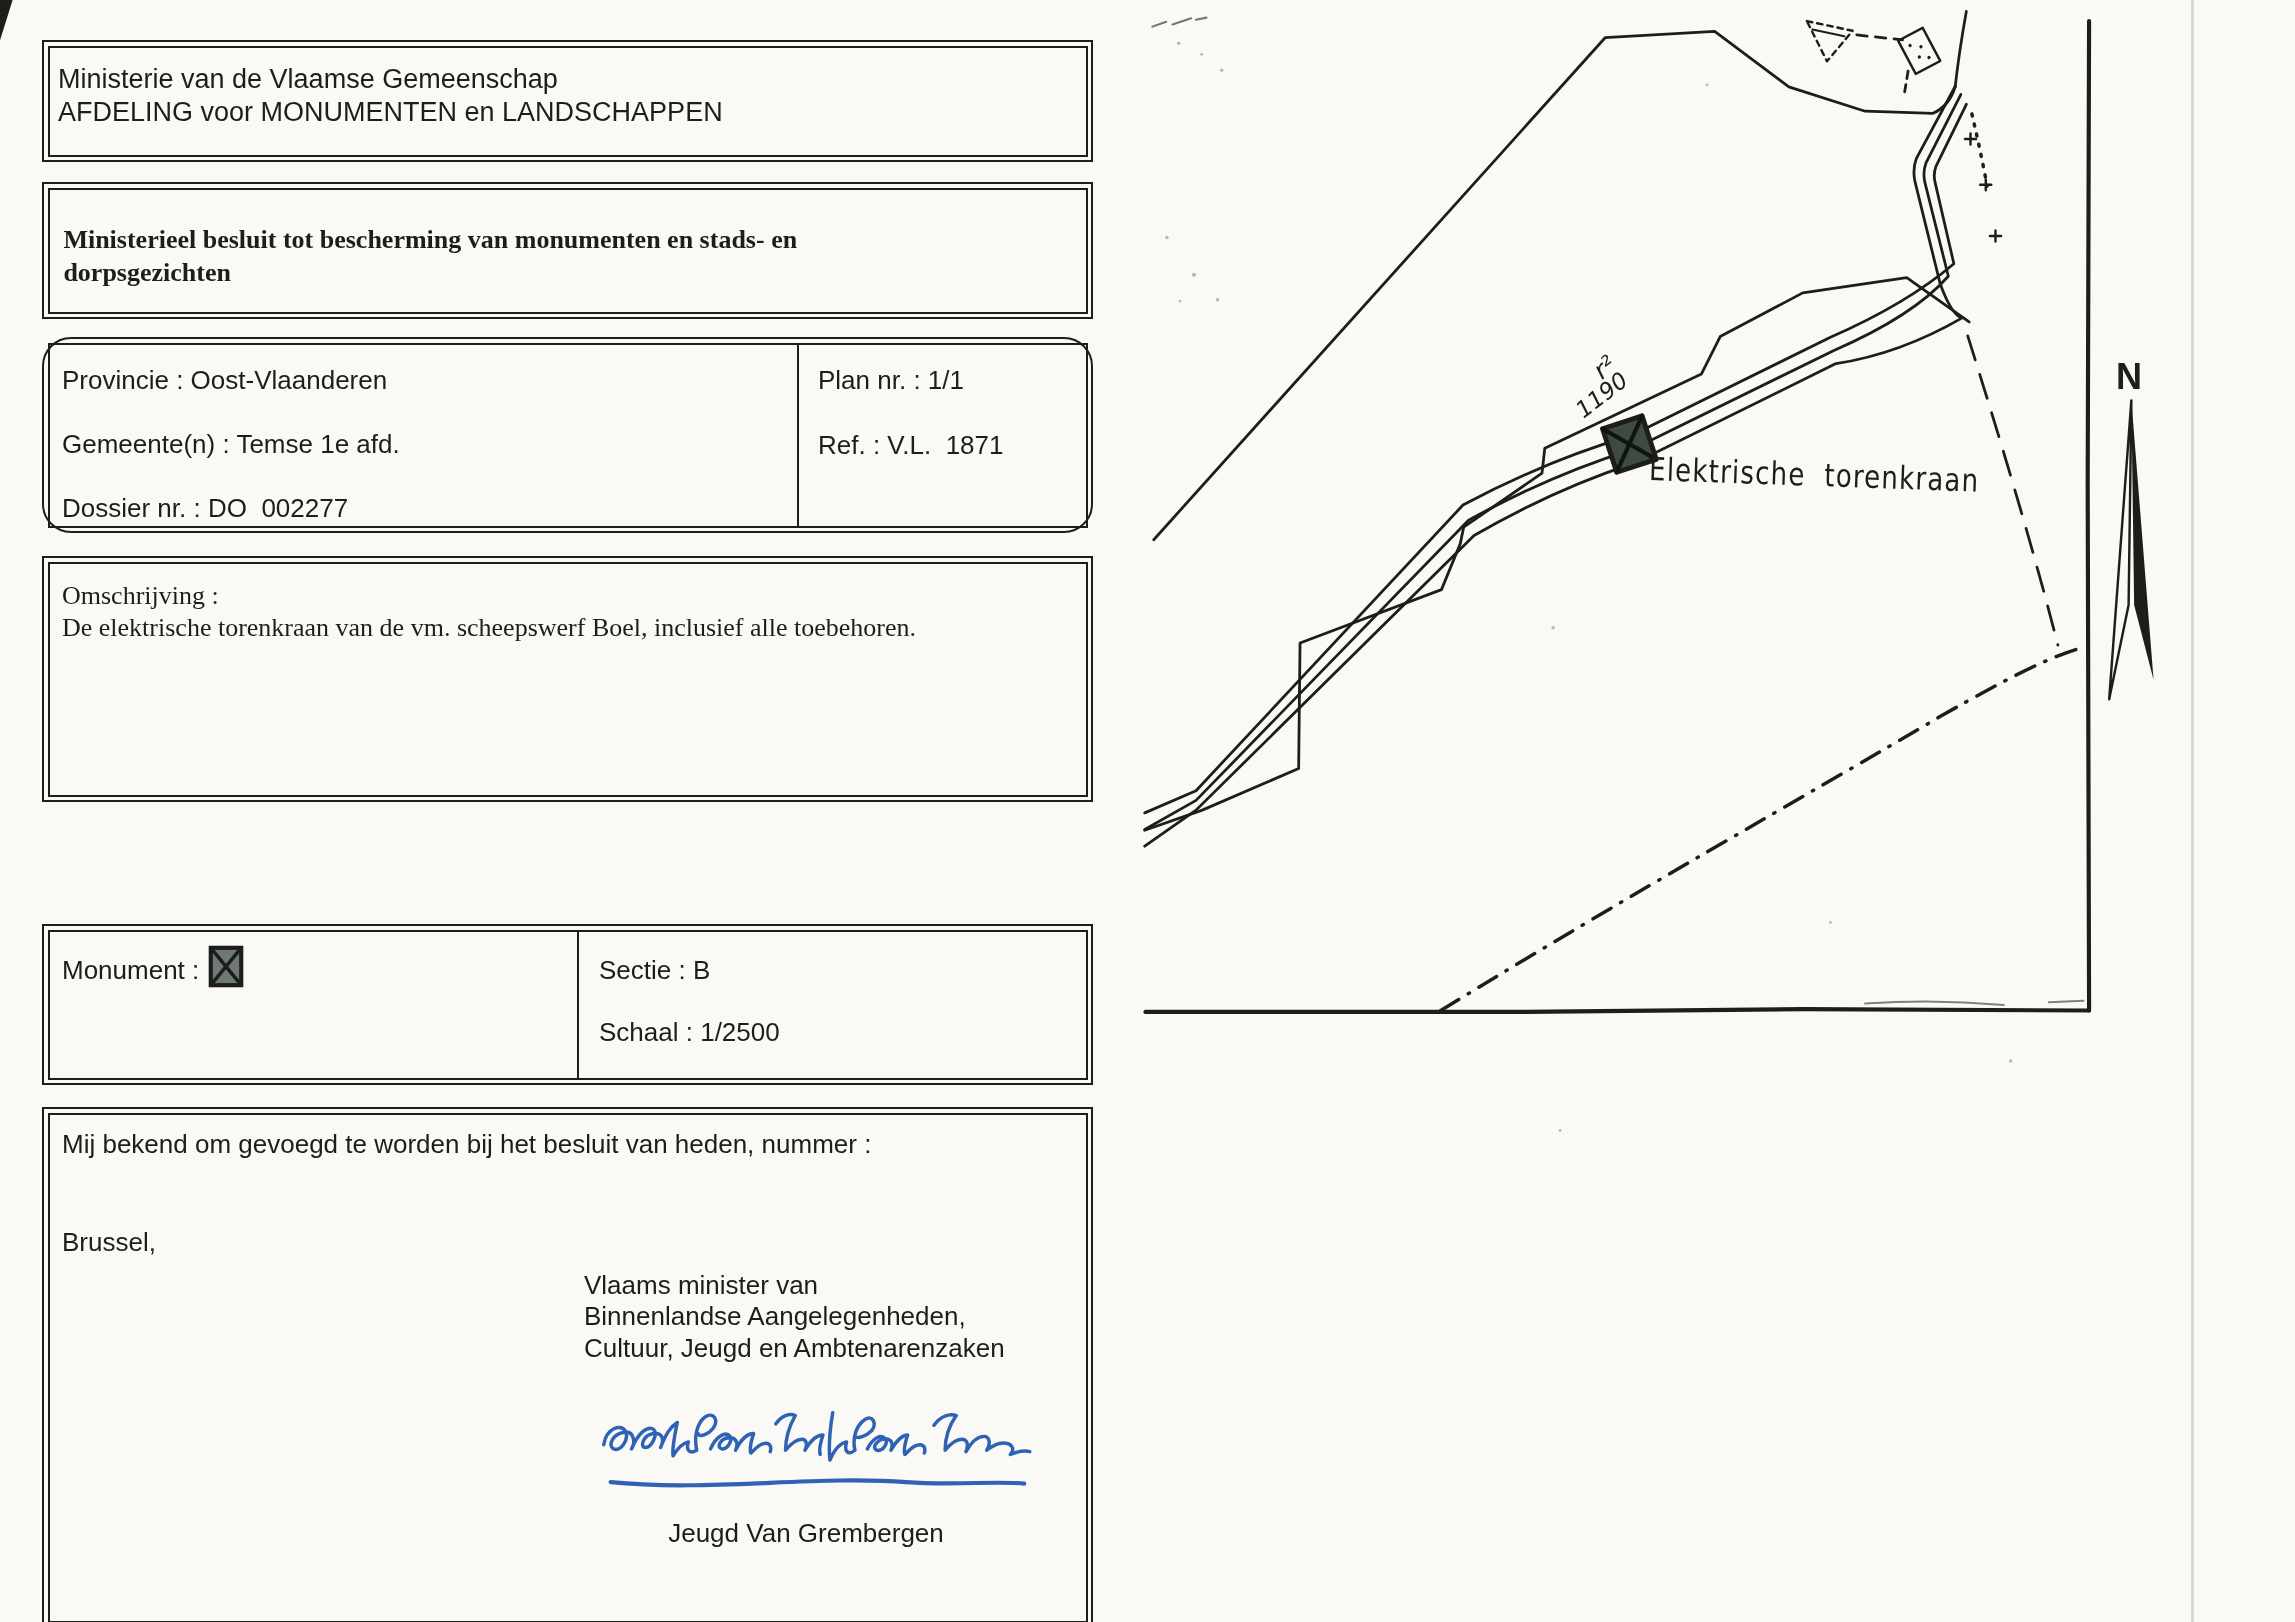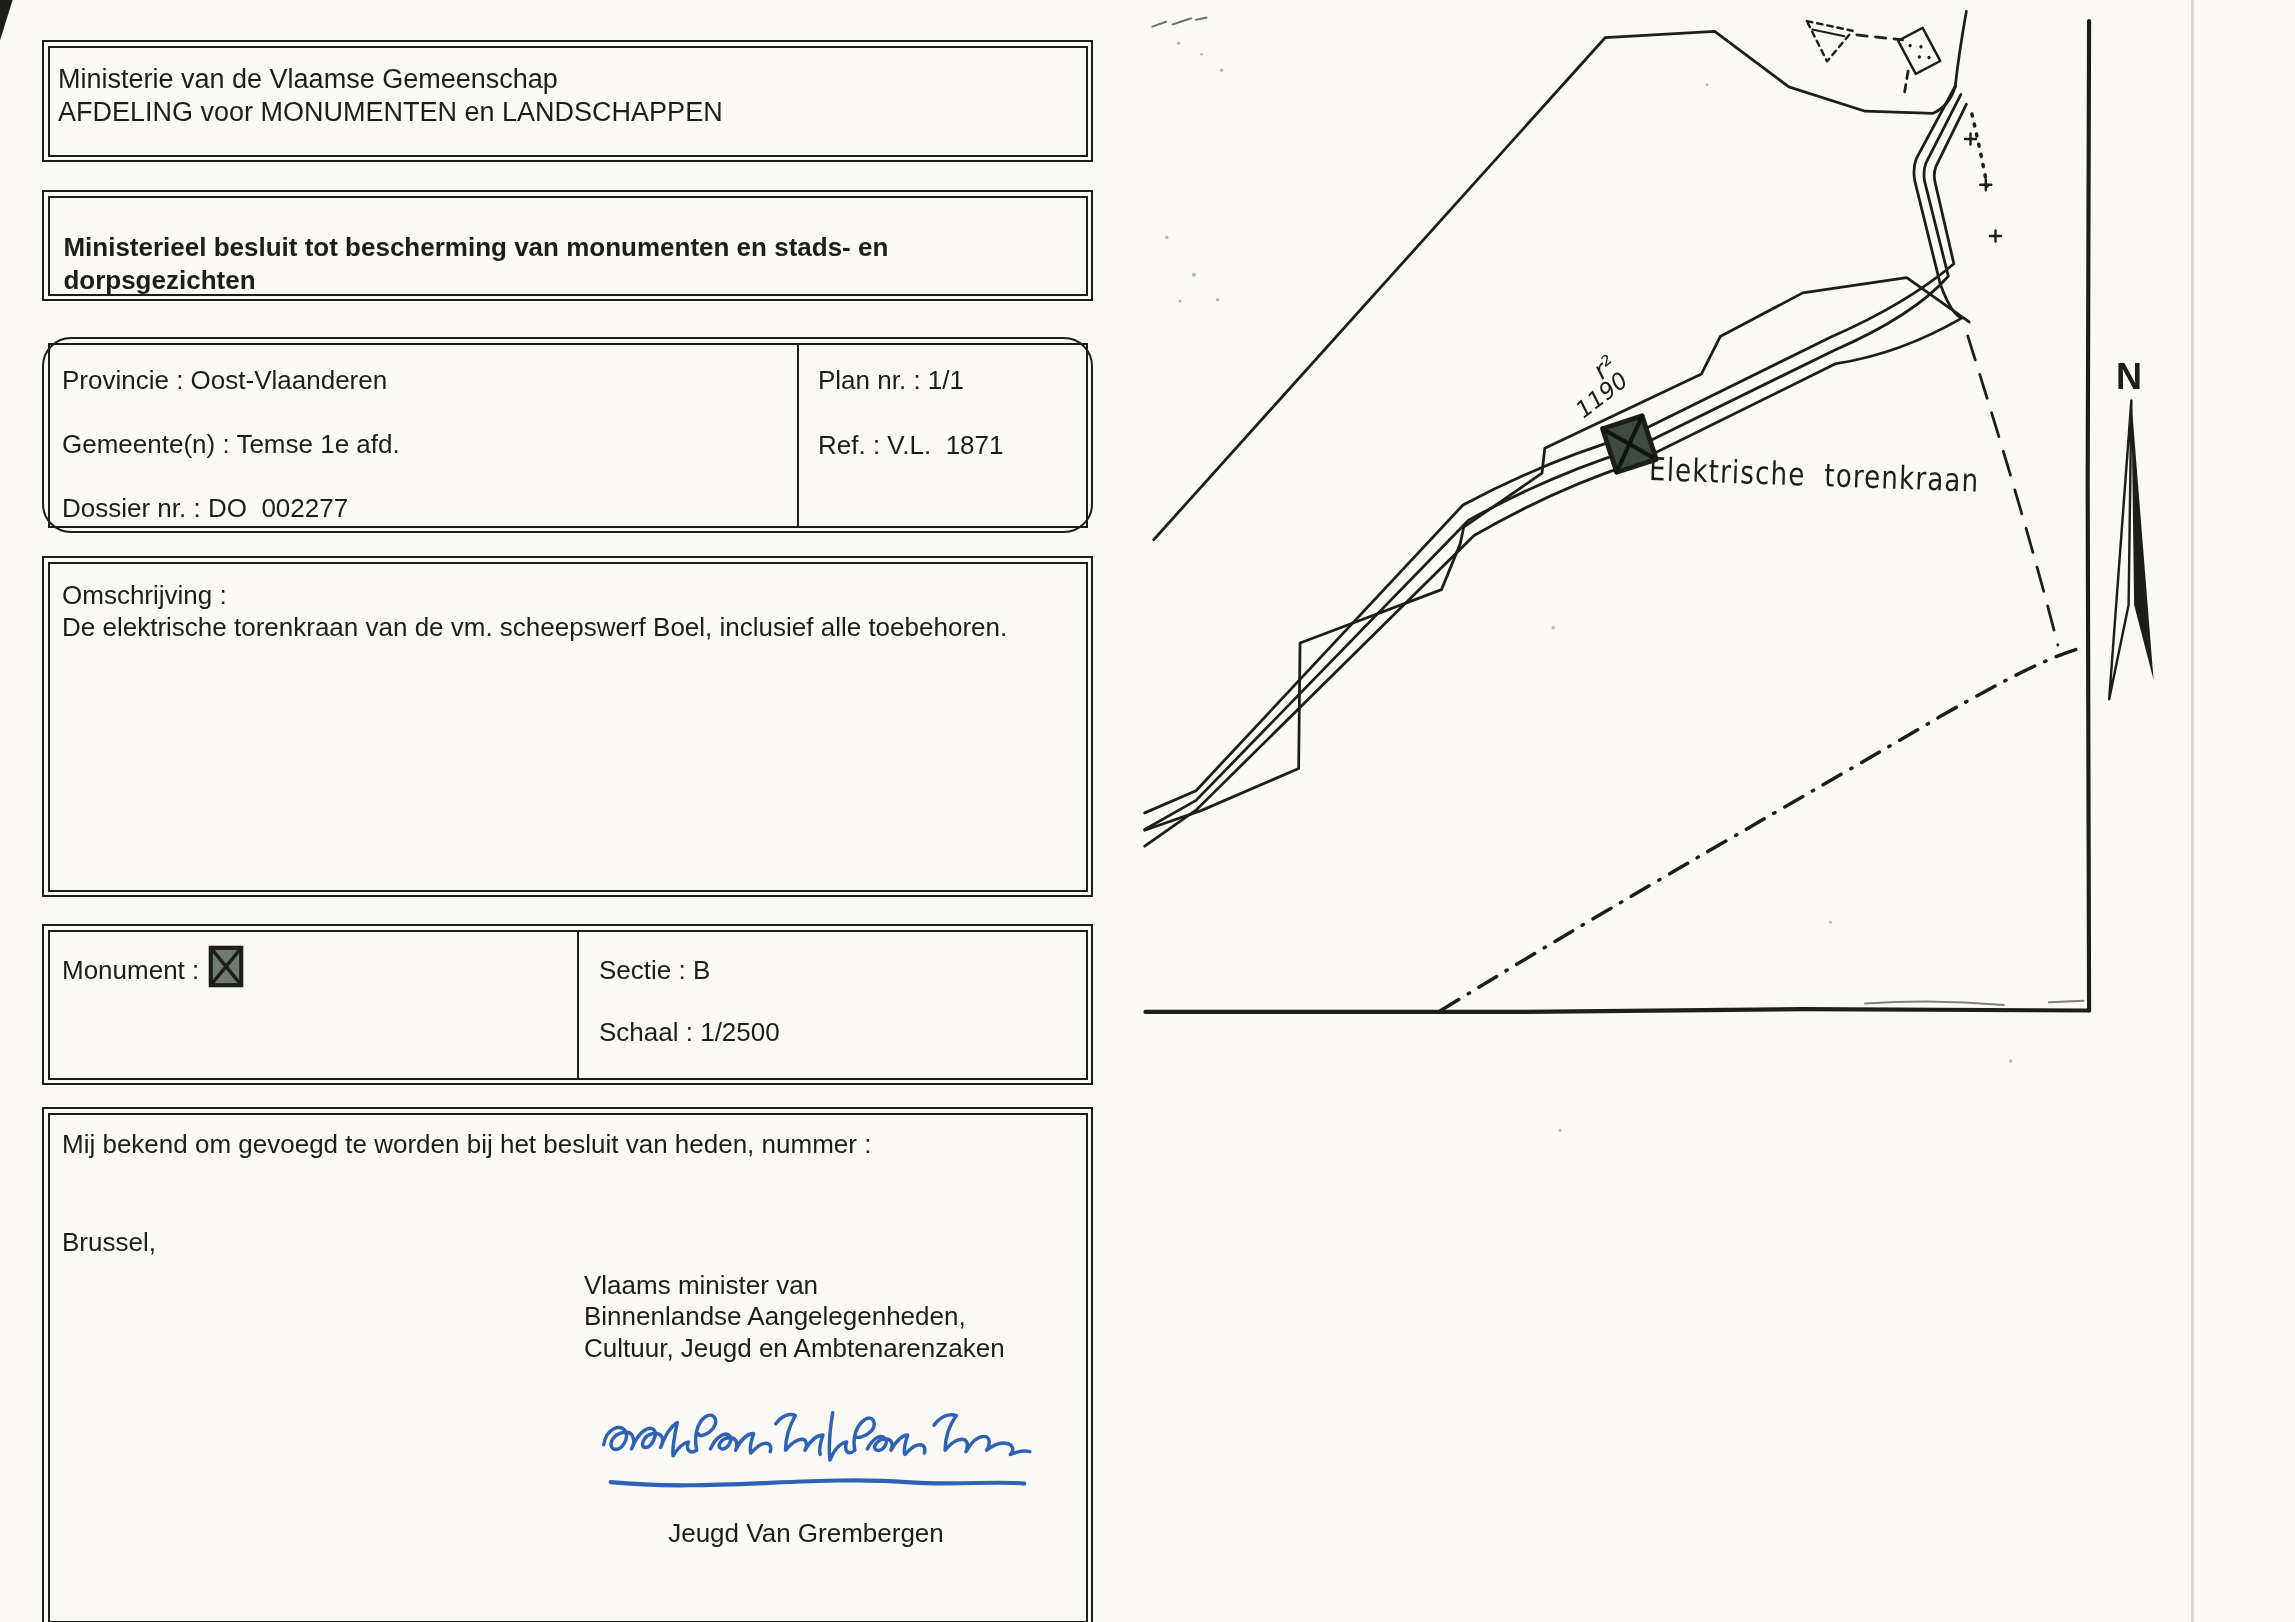--- a/index.html
+++ b/index.html
@@ -30,35 +30,35 @@
     <polygon points="0,0 18,0 0,58" fill="#1d1d1b"></polygon>
   </svg>
 
   <div class="dbox" style="top:40px; height:122px;">
     <div style="position:absolute; left:14px; right:14px; top:21px;">
       <div class="hdr-line">Ministerie van de Vlaamse Gemeenschap</div>
       <div class="hdr-line">AFDELING voor MONUMENTEN en LANDSCHAPPEN</div>
     </div>
   </div>
 
-  <div class="dbox" style="top:190px; height:111px;">
+  <div class="dbox" style="top:182px; height:137px;font-family:Liberation Serif, serif;">
     <div class="t bold" style="left:19.4px; top:39px;">Ministerieel besluit tot bescherming van monumenten en stads- en</div>
     <div class="t bold" style="left:19.4px; top:72px;">dorpsgezichten</div>
   </div>
 
   <div class="dbox" style="top:337px; height:196px;border-radius:29px;">
     <div class="cell-divider" style="left:753px;"></div>
     <div class="t" style="left:18px; top:25px;">Provincie : Oost-Vlaanderen</div>
     <div class="t" style="left:18px; top:89px;">Gemeente(n) : Temse 1e afd.</div>
     <div class="t" style="left:18px; top:153px;">Dossier nr. : DO  002277</div>
     <div class="t" style="left:774px; top:25px;">Plan nr. : 1/1</div>
     <div class="t" style="left:774px; top:90px;">Ref. : V.L.  1871</div>
   </div>
 
-  <div class="dbox" style="top:556px; height:341px;">
+  <div class="dbox" style="top:556px; height:246px;font-family:Liberation Serif, serif;">
     <div class="t" style="left:18px; top:21px;">Omschrijving :</div>
     <div class="t" style="left:18px; top:53px; white-space:normal; width:999px;">De elektrische torenkraan van de vm. scheepswerf Boel, inclusief alle toebehoren.</div>
   </div>
 
   <div class="dbox" style="top:924px; height:161px;text-align:center;">
     <div class="cell-divider" style="left:533px;"></div>
     <div class="t" style="left:18px; top:28px;">Monument :</div>
     <svg style="position:absolute; left:164px; top:19.4px;" width="36" height="43" viewBox="0 0 52 62">
       <rect x="4" y="4" width="44" height="54" stroke="#1d1d1b" stroke-width="6" fill="#6f7a74"></rect>
       <path d="M 4,4 L 48,58 M 48,4 L 4,58" stroke="#1d1d1b" stroke-width="5" fill="none"></path>

